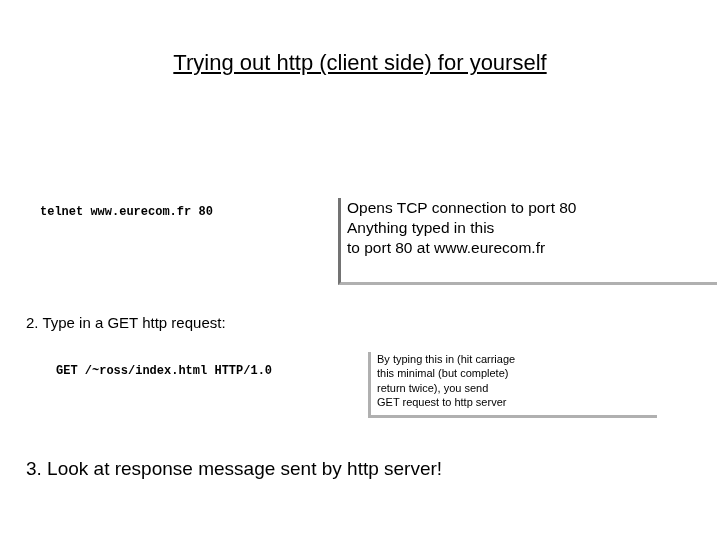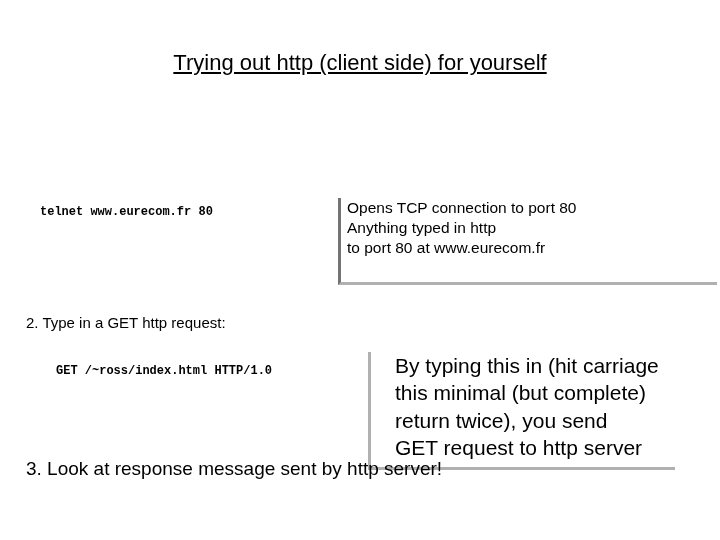--- a/index.html
+++ b/index.html
@@ -65,42 +65,42 @@
     font-weight: bold;
     font-size: 12px;
   }
   .box2 {
     position: absolute;
     top: 352px;
     left: 368px;
     width: 280px;
     border-left: 3px solid #b0b0b0;
     border-bottom: 3px solid #b0b0b0;
-    padding: 0 0 6px 24px;
-    font-size: 21px;
+    padding: 0 0 6px 6px;
+    font-size: 11px;
     line-height: 1.3;
   }
   .step3 {
     position: absolute;
     top: 458px;
     left: 26px;
     font-size: 19px;
   }
 </style>
 </head>
 <body>
 
 <div class="slide">
 
   <div class="title">Trying out http (client side) for yourself</div>
 
   <div class="cmd1">telnet www.eurecom.fr 80</div>
   <div class="box1">
     <div>Opens TCP connection to port 80</div>
-    <div>Anything typed in http</div>
+    <div>Anything typed in this</div>
     <div>to port 80 at www.eurecom.fr</div>
   </div>
 
   <div class="step2">2. Type in a GET http request:</div>
   <div class="cmd2">GET /~ross/index.html HTTP/1.0</div>
   <div class="box2">
     <div>By typing this in (hit carriage</div>
     <div>this minimal (but complete)</div>
     <div>return twice), you send</div>
     <div>GET request to http server</div>

